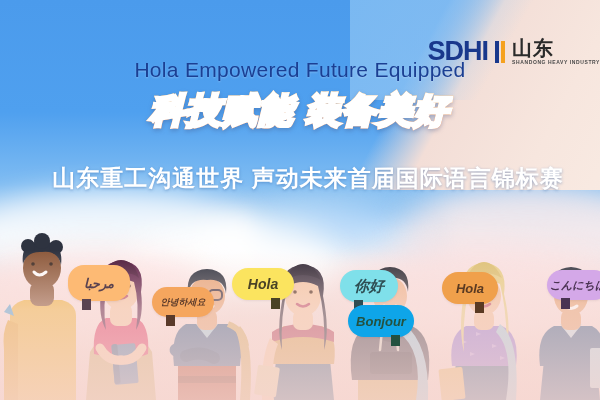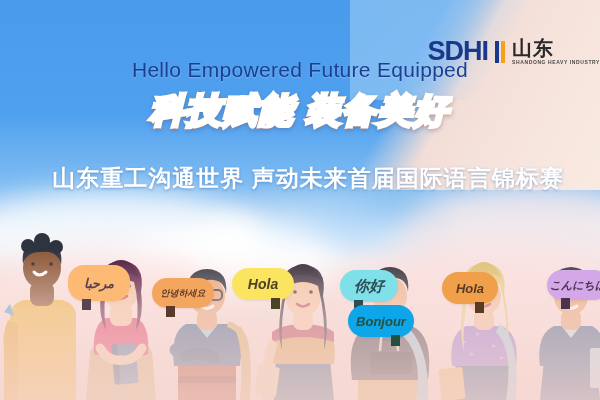--- a/index.html
+++ b/index.html
@@ -162,21 +162,21 @@
     <div class="logo-bars">
         <i></i>
         <i></i>
       </div>
     <div class="logo-cn">
       <span class="cn">山东</span>
       <span class="en">SHANDONG HEAVY INDUSTRY</span>
     </div>
   </div>
 
-  <div class="tagline-en">Hello Empowered  Future Equipped</div>
+  <div class="tagline-en">Hola Empowered  Future Equipped</div>
   <div class="headline">
     <span class="headline-inner">科技赋能 装备美好</span>
   </div>
   <div class="sub-cn">山东重工沟通世界 声动未来首届国际语言锦标赛</div>
 
   <div class="people">
     <svg width="600" height="180" viewBox="0 0 600 180">
       <defs>
         <clipPath id="clipAll">
             <rect x="0" y="0" width="600" height="180"></rect>
@@ -300,21 +300,21 @@
       </g>
     </svg>
   </div>
 
   <div class="bottom-haze"></div>
 
   <div class="bubble bub-tail-bl" style="left:68px; top:265px; width:62px; height:36px; background:#fdba74; border-color:#f6b7d8; color:#5a4350; font-size:13px;">
     <span>مرحبا</span>
   </div>
 
-  <div class="bubble bub-tail-bl" style="left:152px; top:278px; width:62px; height:30px; background:#f5a65e; border-color:#f5a65e; color:#5a3a2a; font-size:9px;">
+  <div class="bubble bub-tail-bl" style="left:152px; top:287px; width:62px; height:30px; background:#f5a65e; border-color:#f5a65e; color:#5a3a2a; font-size:9px;">
     <span>안녕하세요</span>
   </div>
 
   <div class="bubble bub-tail-br" style="left:232px; top:268px; width:62px; height:32px; background:#fbe45f; border-color:#fbe45f; color:#4a4326; font-size:14px;">
     <span>Hola</span>
   </div>
 
   <div class="bubble bub-tail-bl" style="left:340px; top:270px; width:58px; height:32px; background:#7fe0ea; border-color:#7fe0ea; color:#2e4d52; font-size:15px;">
     <span>你好</span>
   </div>

